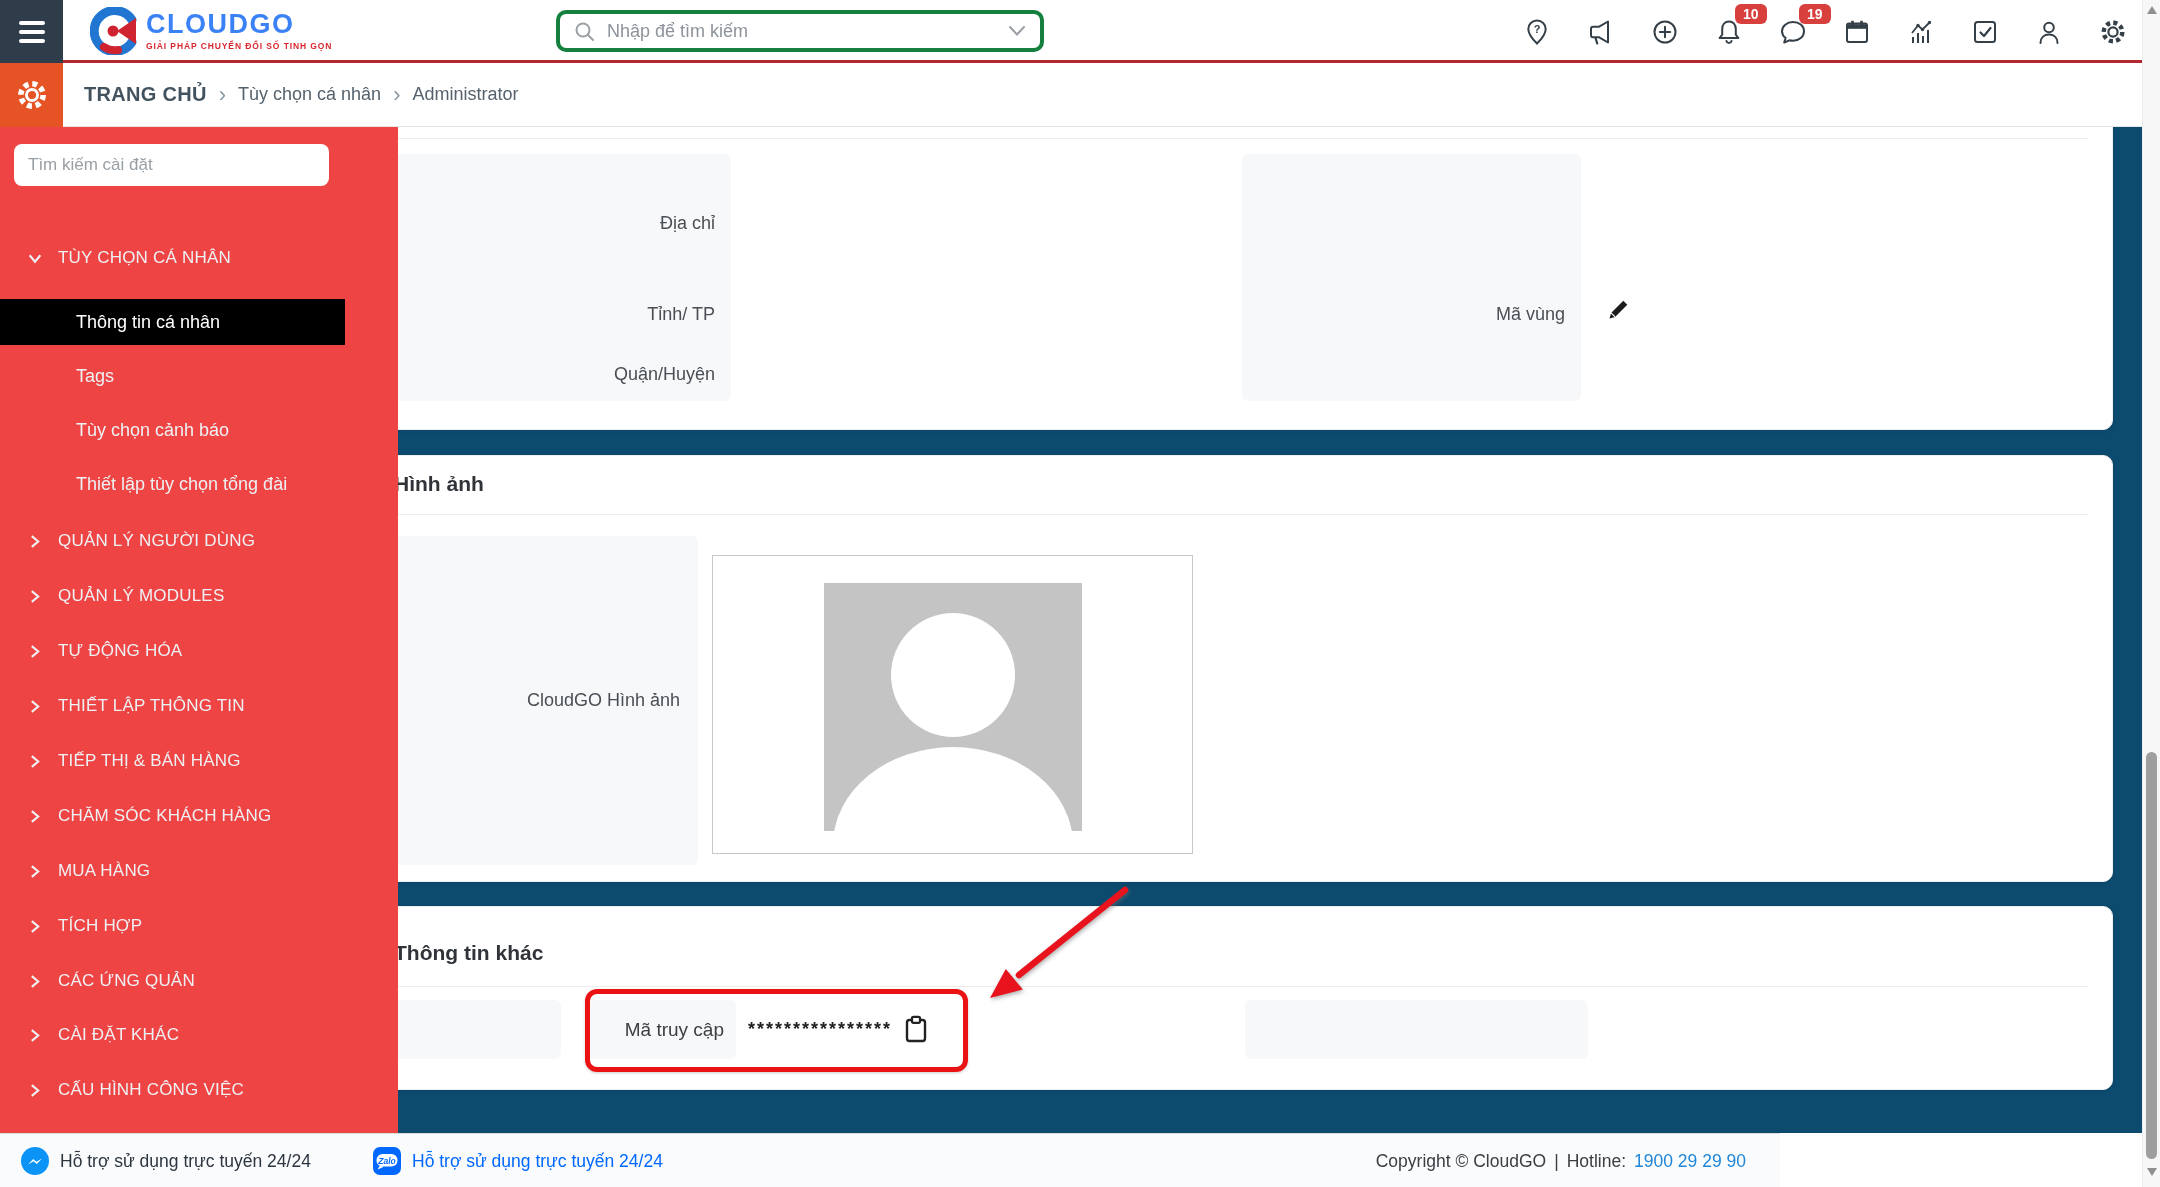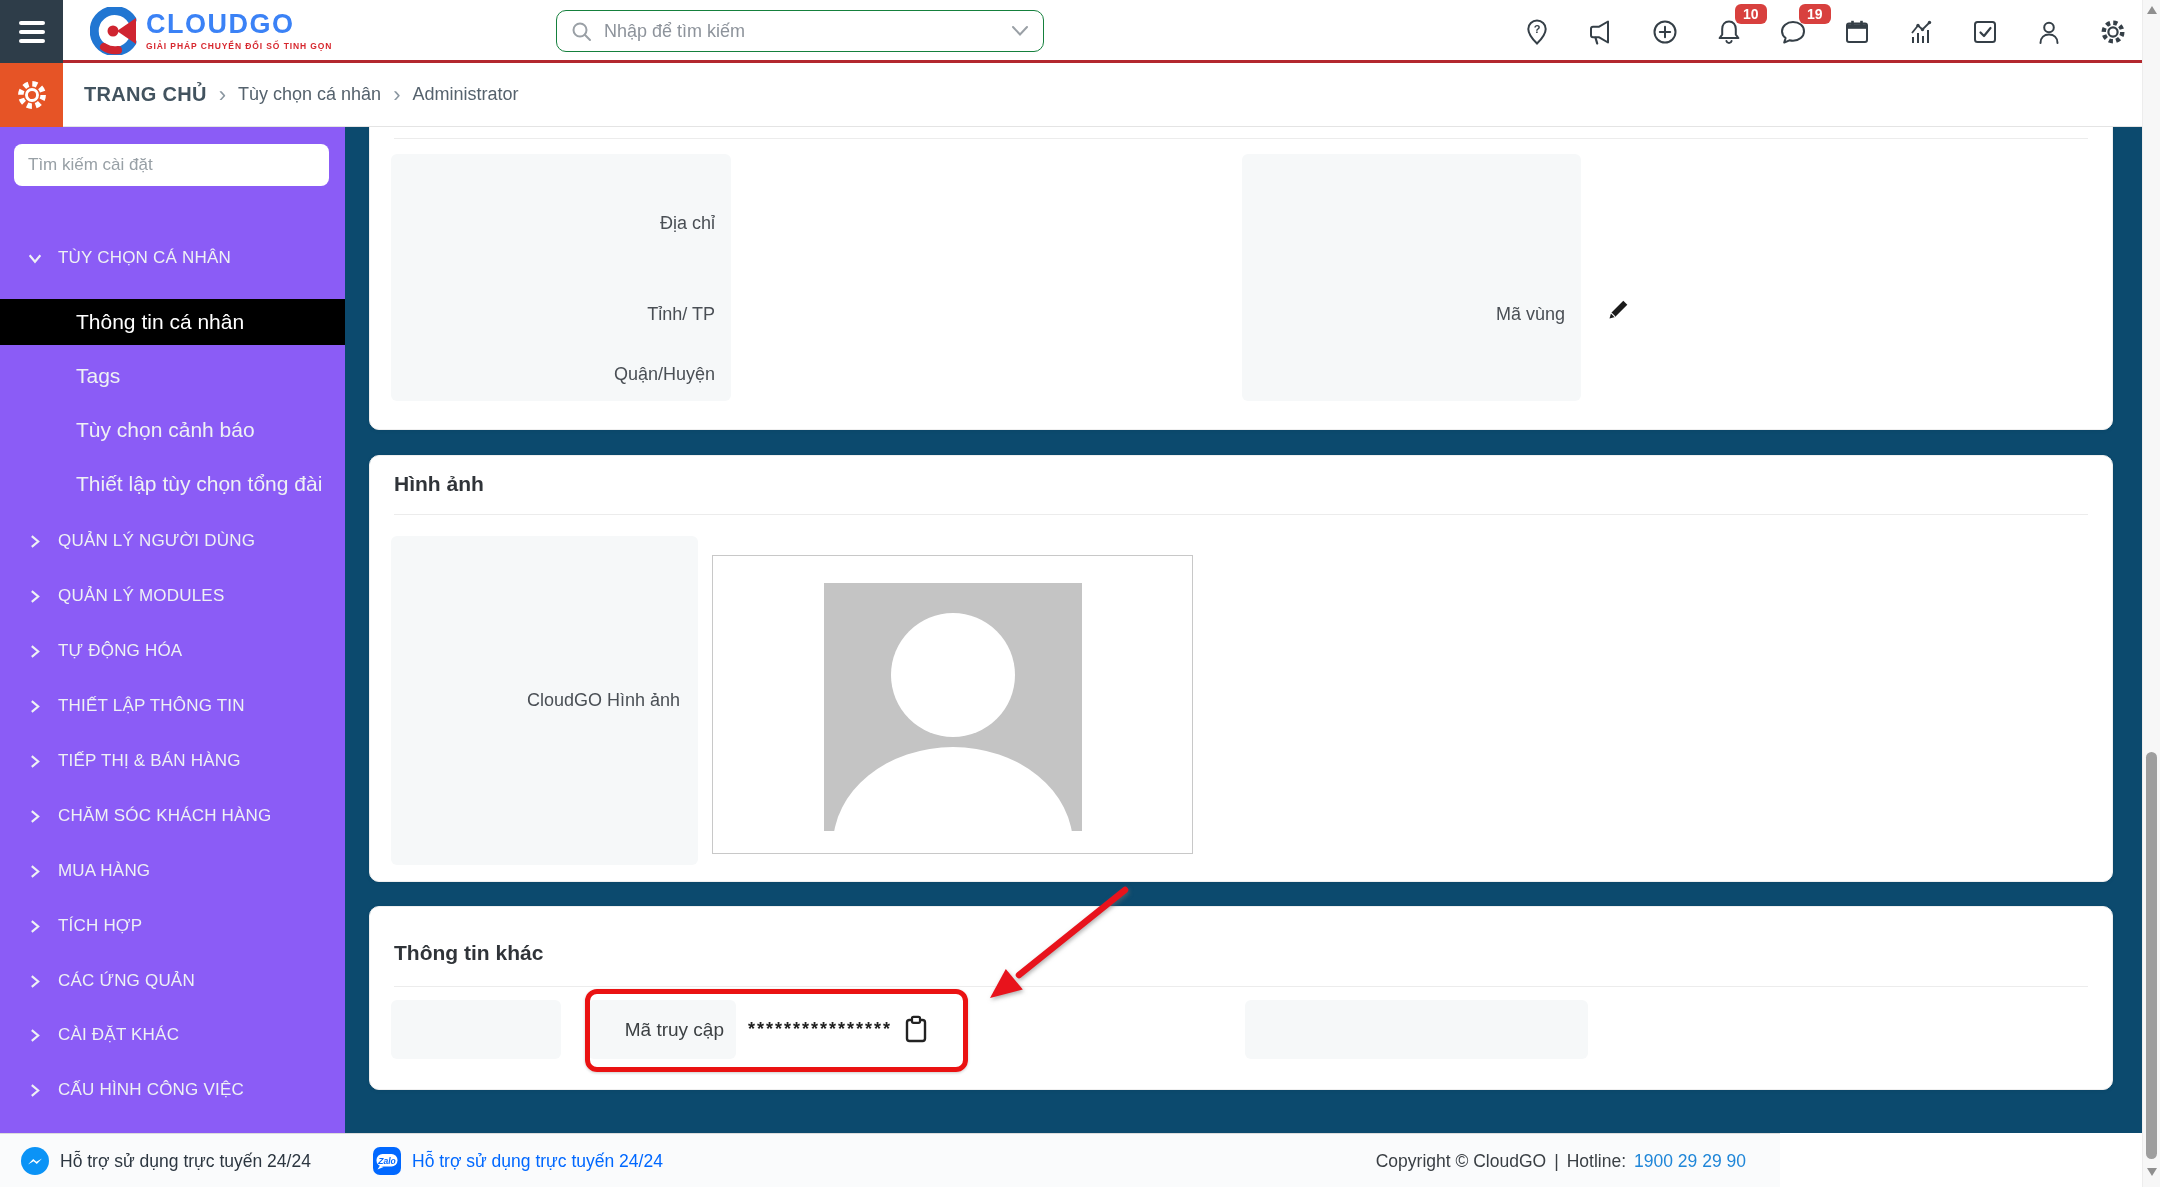--- a/index.html
+++ b/index.html
@@ -11,48 +11,48 @@
   
   .topbar{left:0;top:0;width:2160px;height:63px;background:#fff;z-index:6;}
   .topbar-line{left:63px;top:60px;width:2097px;height:3px;background:#b3282e;}
   .hamburger{left:0;top:0;width:63px;height:63px;background:#2e3d49;display:flex;
              flex-direction:column;justify-content:center;align-items:center;gap:5px;cursor:pointer;}
   .hamburger span{width:26px;height:4px;border-radius:2px;background:#fff;}
   .logo{left:90px;top:7px;display:flex;align-items:center;gap:8px;cursor:pointer;}
   .logo-title{font-size:27px;font-weight:bold;color:#3b82f6;letter-spacing:1.5px;line-height:27px;}
   .logo-tagline{font-size:8.5px;font-weight:bold;color:#d7282f;letter-spacing:.9px;margin-top:3px;white-space:nowrap;}
 
-  .gsearch{left:556px;top:10px;width:488px;height:42px;border:1px solid #15803d;border-radius:10px;
+  .gsearch{left:556px;top:10px;width:488px;height:42px;border:4px solid #15803d;border-radius:10px;
            display:flex;align-items:center;padding:0 14px;box-sizing:border-box;background:#fff;}
   .gsearch input{flex:1;border:none;outline:none;font-size:18px;color:#333;margin-left:10px;
                  font-family:"Liberation Sans",sans-serif;background:transparent;}
   .gsearch input::placeholder{color:#8d939b;}
 
   .hicon{width:34px;height:34px;top:15px;display:flex;align-items:center;justify-content:center;cursor:pointer;}
   .badge{position:absolute;background:#d8403e;color:#fff;font-size:14px;font-weight:bold;
          padding:2px 8px;border-radius:6px;top:4px;z-index:7;line-height:16px;}
 
   
   .crumbbar{left:0;top:63px;width:2160px;height:63px;background:#fff;border-bottom:1px solid #e4e4e4;z-index:5;}
   .orange-sq{left:0;top:0;width:63px;height:64px;background:#e65426;display:flex;align-items:center;justify-content:center;}
   .crumbs{left:84px;top:0;height:63px;display:flex;align-items:center;gap:12px;}
   .crumb-home{font-size:20px;font-weight:bold;color:#42535f;letter-spacing:.3px;cursor:pointer;}
   .crumb-sep{font-size:22px;color:#8b97a1;}
   .crumb-item{font-size:18px;color:#55626d;cursor:pointer;}
 
   
-  .sidebar{left:0;top:127px;width:345px;height:1006px;background:#8b5cf6;z-index:4;}
+  .sidebar{left:0;top:127px;width:398px;height:1006px;background:#ef4444;z-index:4;}
   .sidesearch{left:14px;top:17px;width:315px;height:42px;border-radius:8px;border:none;outline:none;
               padding:0 14px;font-size:17px;color:#333;box-sizing:border-box;font-family:"Liberation Sans",sans-serif;}
   .sidesearch::placeholder{color:#98a0a6;}
   .srow{left:0;width:345px;height:54px;display:flex;align-items:center;cursor:pointer;color:#eef1f4;}
   .srow .chev{margin-left:28px;display:flex;align-items:center;}
   .srow .chev.down svg{transform:rotate(90deg);}
   .srow .glabel{margin-left:16px;font-size:17px;letter-spacing:.2px;}
-  .srow.child{padding-left:76px;box-sizing:border-box;font-size:21px;}
+  .srow.child{padding-left:76px;box-sizing:border-box;font-size:18px;}
   .srow.active{background:#000;height:46px;color:#fff;}
 
   
   .main{left:345px;top:127px;width:1799px;height:1006px;background:#0c4a6e;overflow:hidden;z-index:1;}
   .card{position:absolute;left:24px;width:1744px;background:#fff;border:1px solid #efefef;border-radius:10px;
         box-shadow:0 1px 4px rgba(0,0,0,.06);box-sizing:border-box;}
   .card-hr{position:absolute;left:24px;right:24px;height:1px;background:#ececec;}
   .gbox{position:absolute;background:#f6f8f9;border-radius:6px;}
   .flabel{position:absolute;right:16px;font-size:18px;color:#4a4f55;line-height:38px;text-align:right;width:90%;}
   .card-title{position:absolute;left:24px;font-size:21px;font-weight:bold;color:#303439;}

